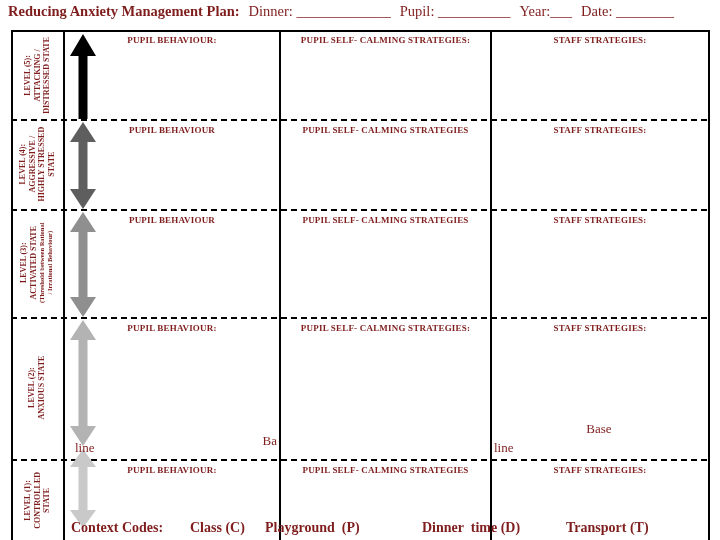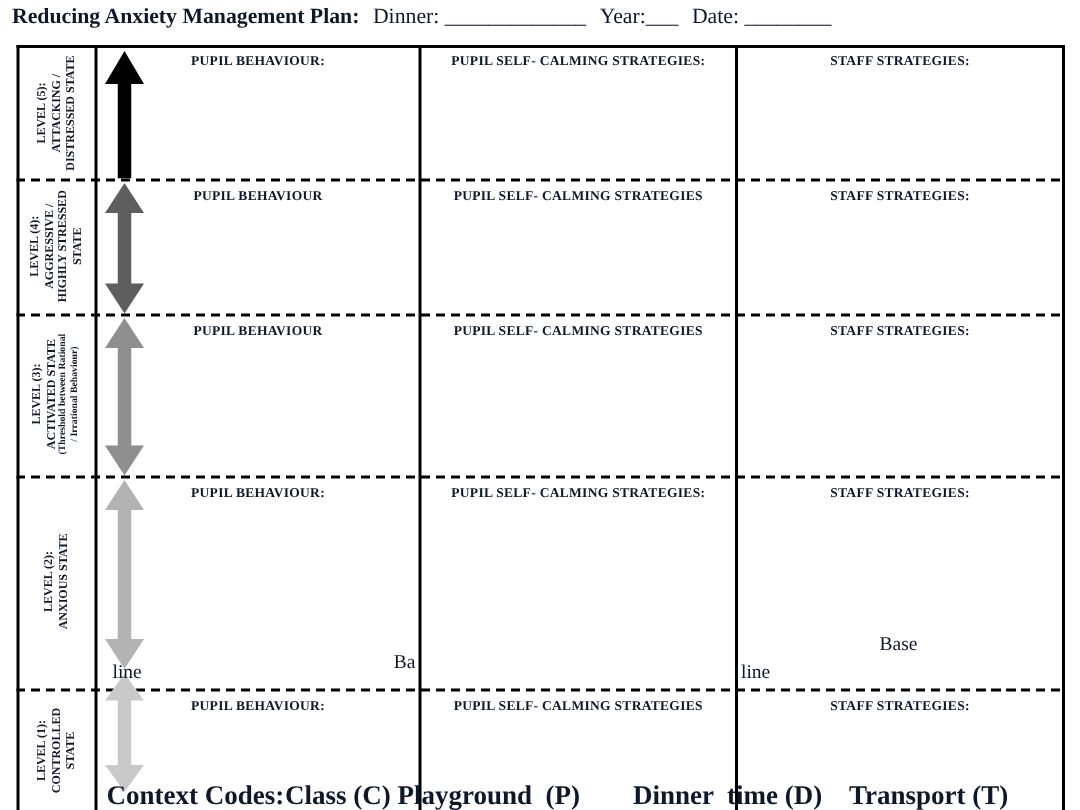--- a/index.html
+++ b/index.html
@@ -1,18 +1,18 @@
 <!DOCTYPE html>
 <html><head>
 <meta charset="utf-8">
 <style>
   html,body { margin:0; padding:0; background:#fff; }
   .sheet {
     position:relative; width:720px; height:540px; background:#fff;
-    font-family:"Liberation Serif","DejaVu Serif",serif; color:#0f172a;
+    font-family:"Liberation Serif","DejaVu Serif",serif; color:#7f1d1d;
     overflow:hidden;
   }
 
   
   .title-row { position:absolute; left:8px; top:3px; width:708px; display:flex; align-items:baseline; font-size:14.5px; white-space:pre; }
   .title-row .ttl { font-weight:bold; margin-right:9px; }
   .title-row .fld { margin-right:9px; }
   .title-row .fld:last-child { margin-right:0; }
 
   
@@ -30,30 +30,31 @@
   .label-rot { transform:rotate(-90deg); text-align:center; font-weight:bold; font-size:8px; line-height:1.2; white-space:nowrap; }
   .label-rot .sub { font-size:6.5px; line-height:1.25; }
 
   
   .arrow { position:absolute; left:69px; }
 
   
   .baseline-frag { position:absolute; font-size:13px; }
 
   
-  .ctx-item { position:absolute; top:520px; font-weight:bold; font-size:18px; white-space:pre; }
+  .ctx-item { position:absolute; top:520px; font-weight:bold; font-size:14px; white-space:pre; }
 </style>
 </head>
 <body>
 
 <div class="sheet">
 
   <div class="title-row">
     <span class="ttl">Reducing Anxiety Management Plan:</span>
     <span class="fld"><span>Dinner:</span> <span>_____________</span></span>
+    <span class="fld"><span>Pupil:</span> <span>__________</span></span>
     <span class="fld"><span>Year:</span><span>___</span></span>
     <span class="fld"><span>Date:</span> <span>________</span></span>
   </div>
 
   <div class="line-h" style="left:11px; top:30px; width:699px;"></div>
   <div class="vline" style="left:11px;"></div>
   <div class="vline" style="left:708px;"></div>
   <div class="vline" style="left:63px;"></div>
   <div class="vline" style="left:279px;"></div>
   <div class="vline" style="left:490px;"></div>

